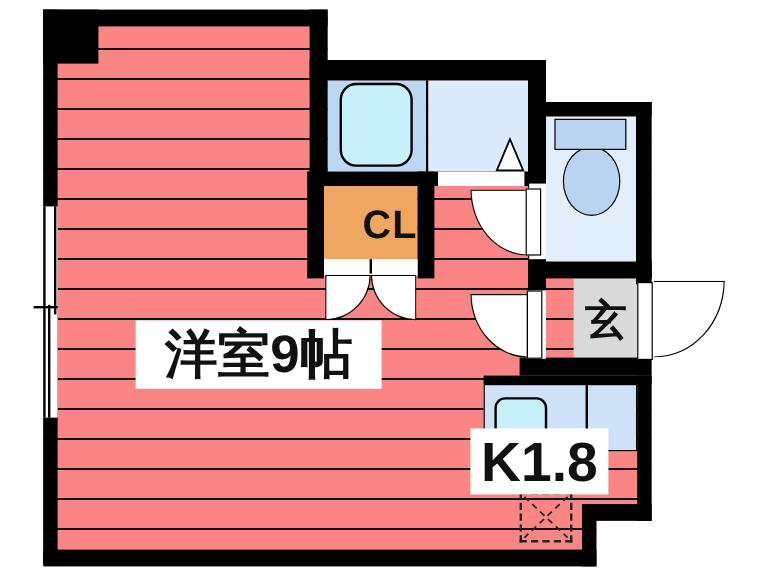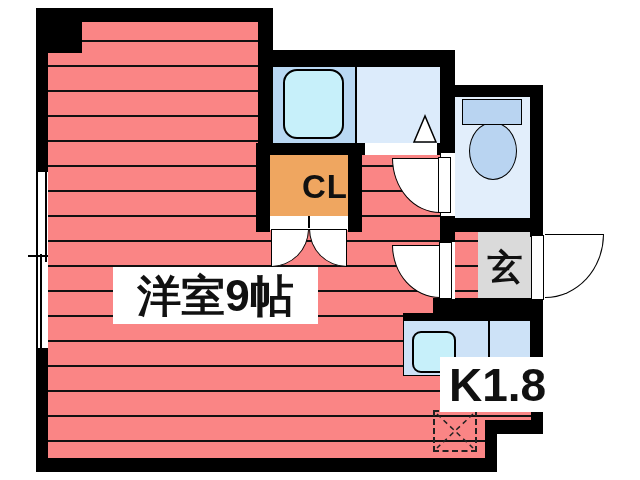--- a/index.html
+++ b/index.html
@@ -103,17 +103,17 @@
   <div class="disc" style="left:271px;top:229px;width:38px;height:38px;border-radius:0 0 100% 0;"></div>
   <div class="disc" style="left:309px;top:229px;width:38px;height:38px;border-radius:0 0 0 100%;"></div>
 
   <div class="leaf" style="left:531px;top:235px;width:13px;height:65px;"></div>
   <div class="abs" style="left:545px;top:234px;width:59px;height:64px;border:1.3px solid #000;border-left:none;border-radius:0 0 100% 0;background:transparent;"></div>
 
   <div class="room-label-box" style="left:113px;top:267px;width:205px;height:57px;">
     <span class="jp" style="font-size:44px;">洋室9帖</span>
   </div>
 
-  <div class="room-label-box" style="left:392px;top:357px;width:115px;height:55px;margin-left:48px;">
+  <div class="room-label-box" style="left:392px;top:357px;width:115px;height:55px;">
     <span class="jp" style="font-size:46px;">K1.8</span>
   </div>
 
 </div>
 
 </body></html>

